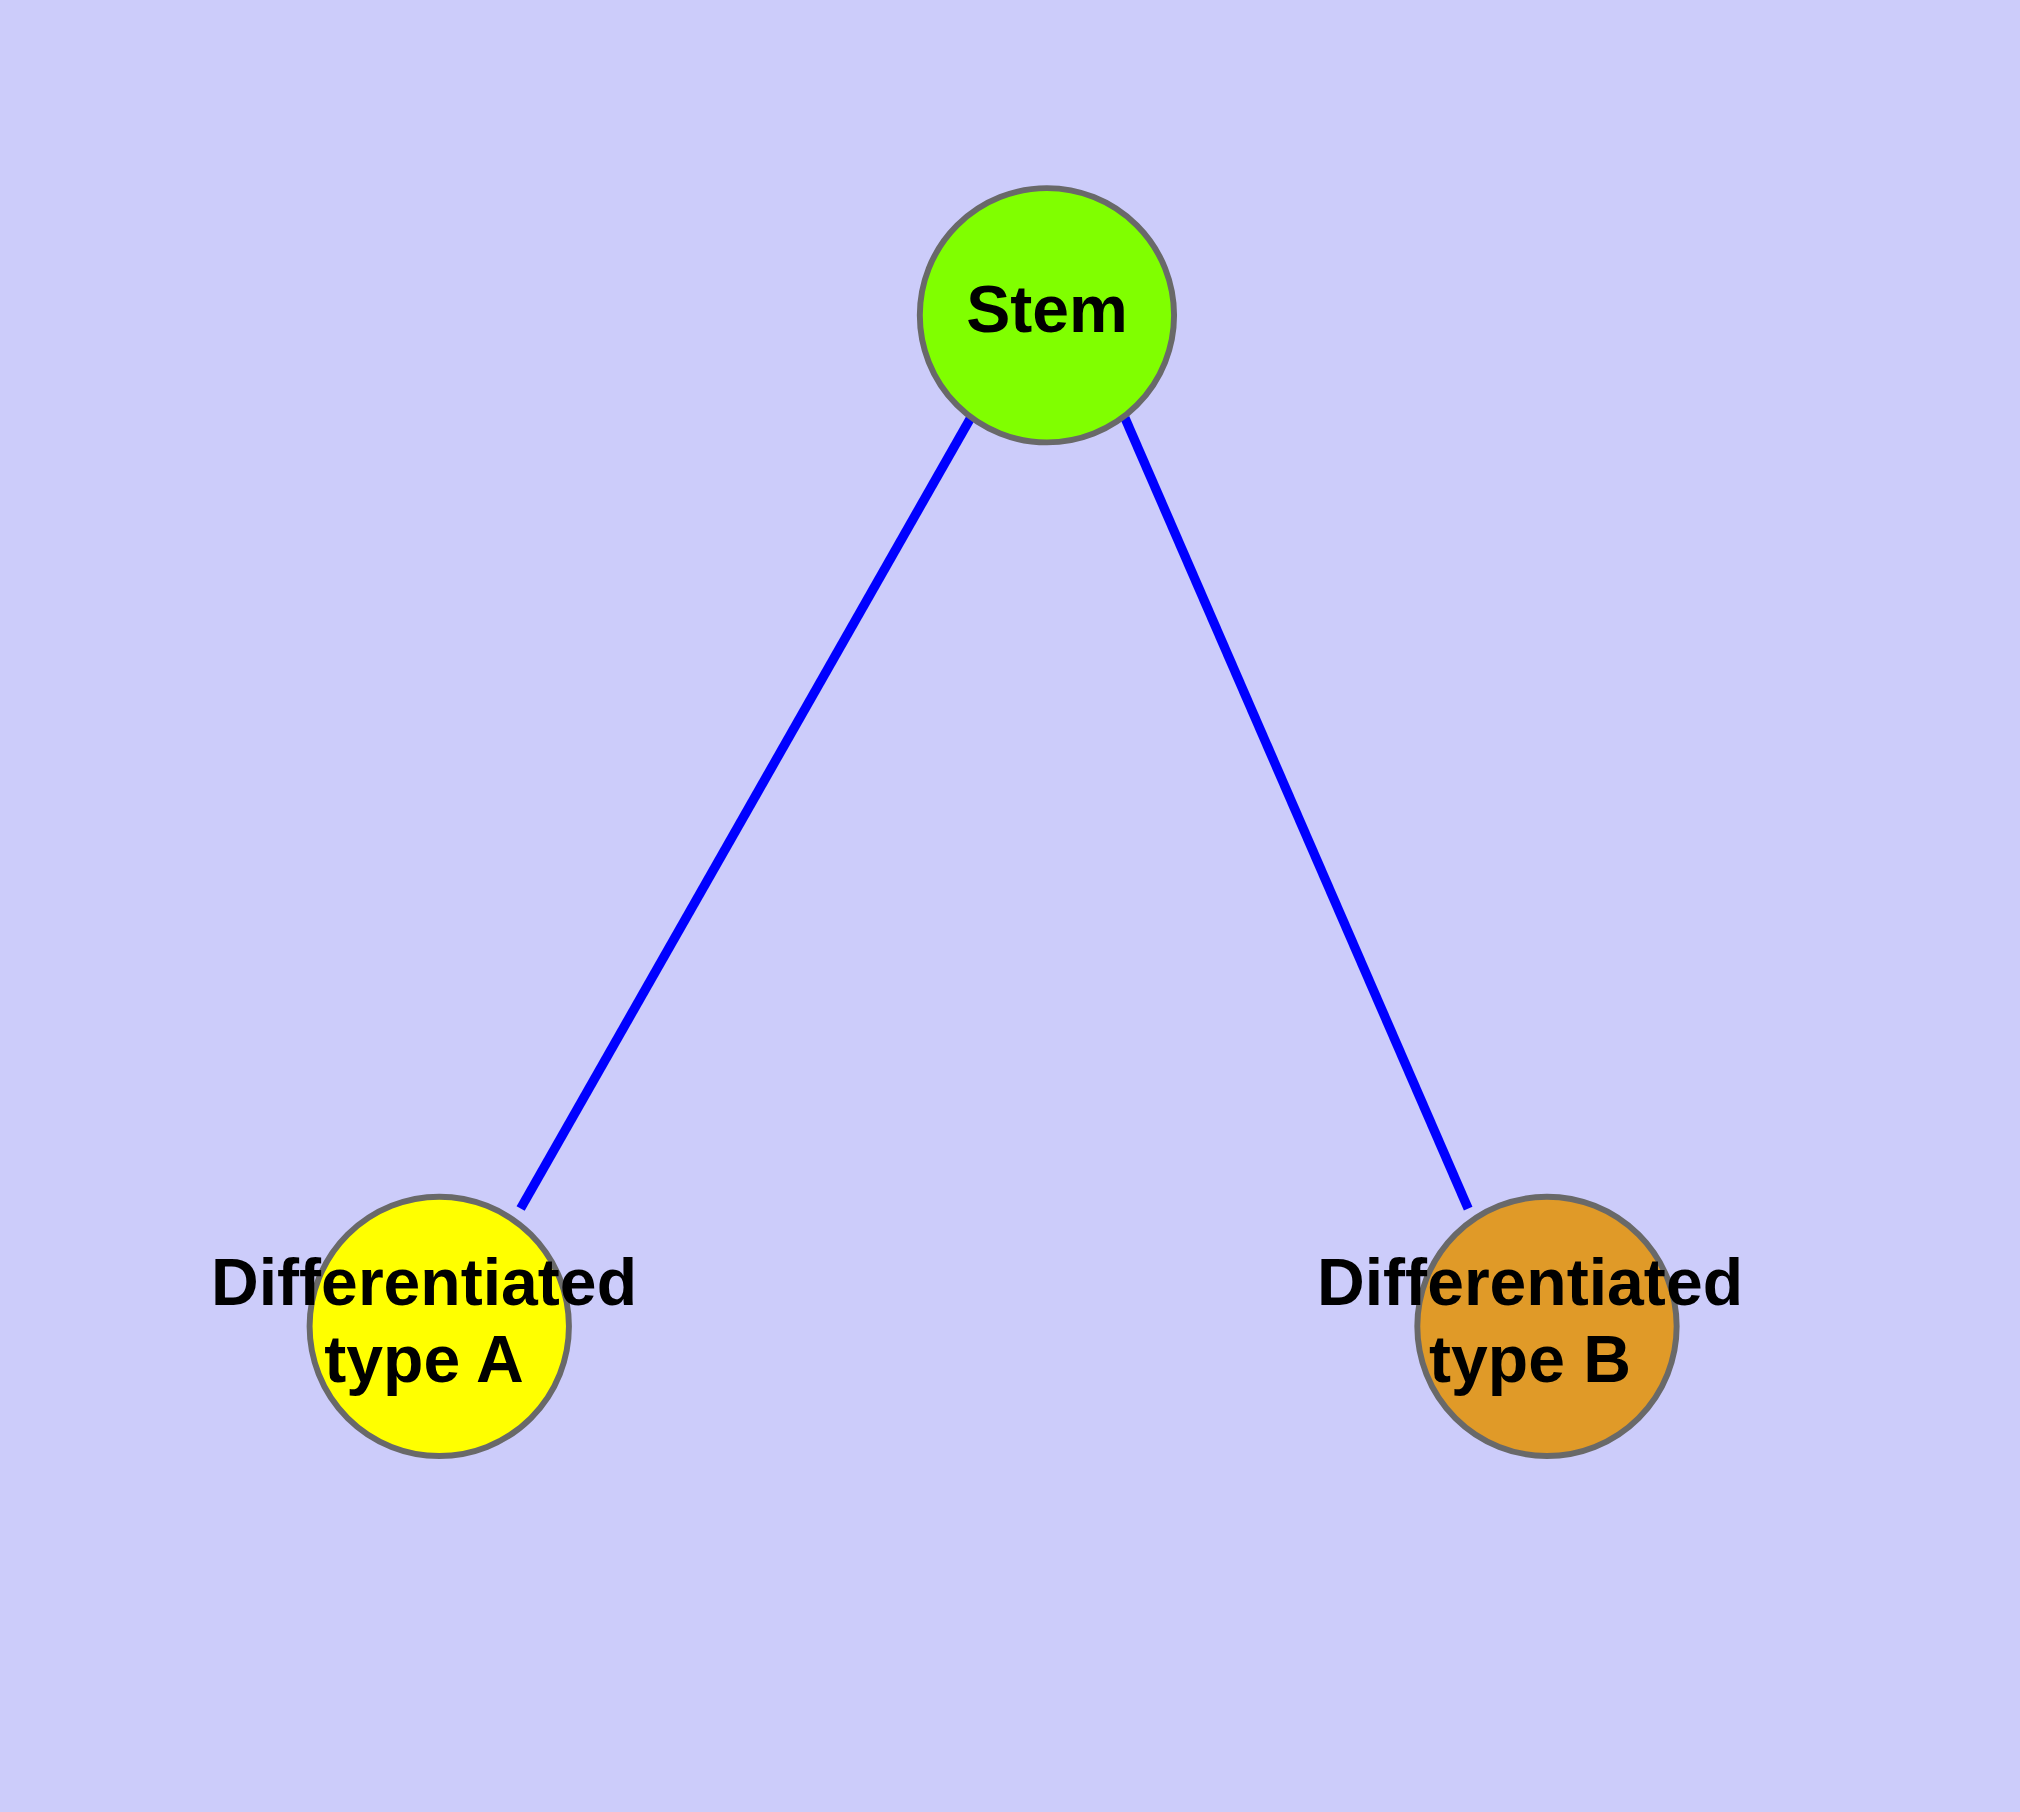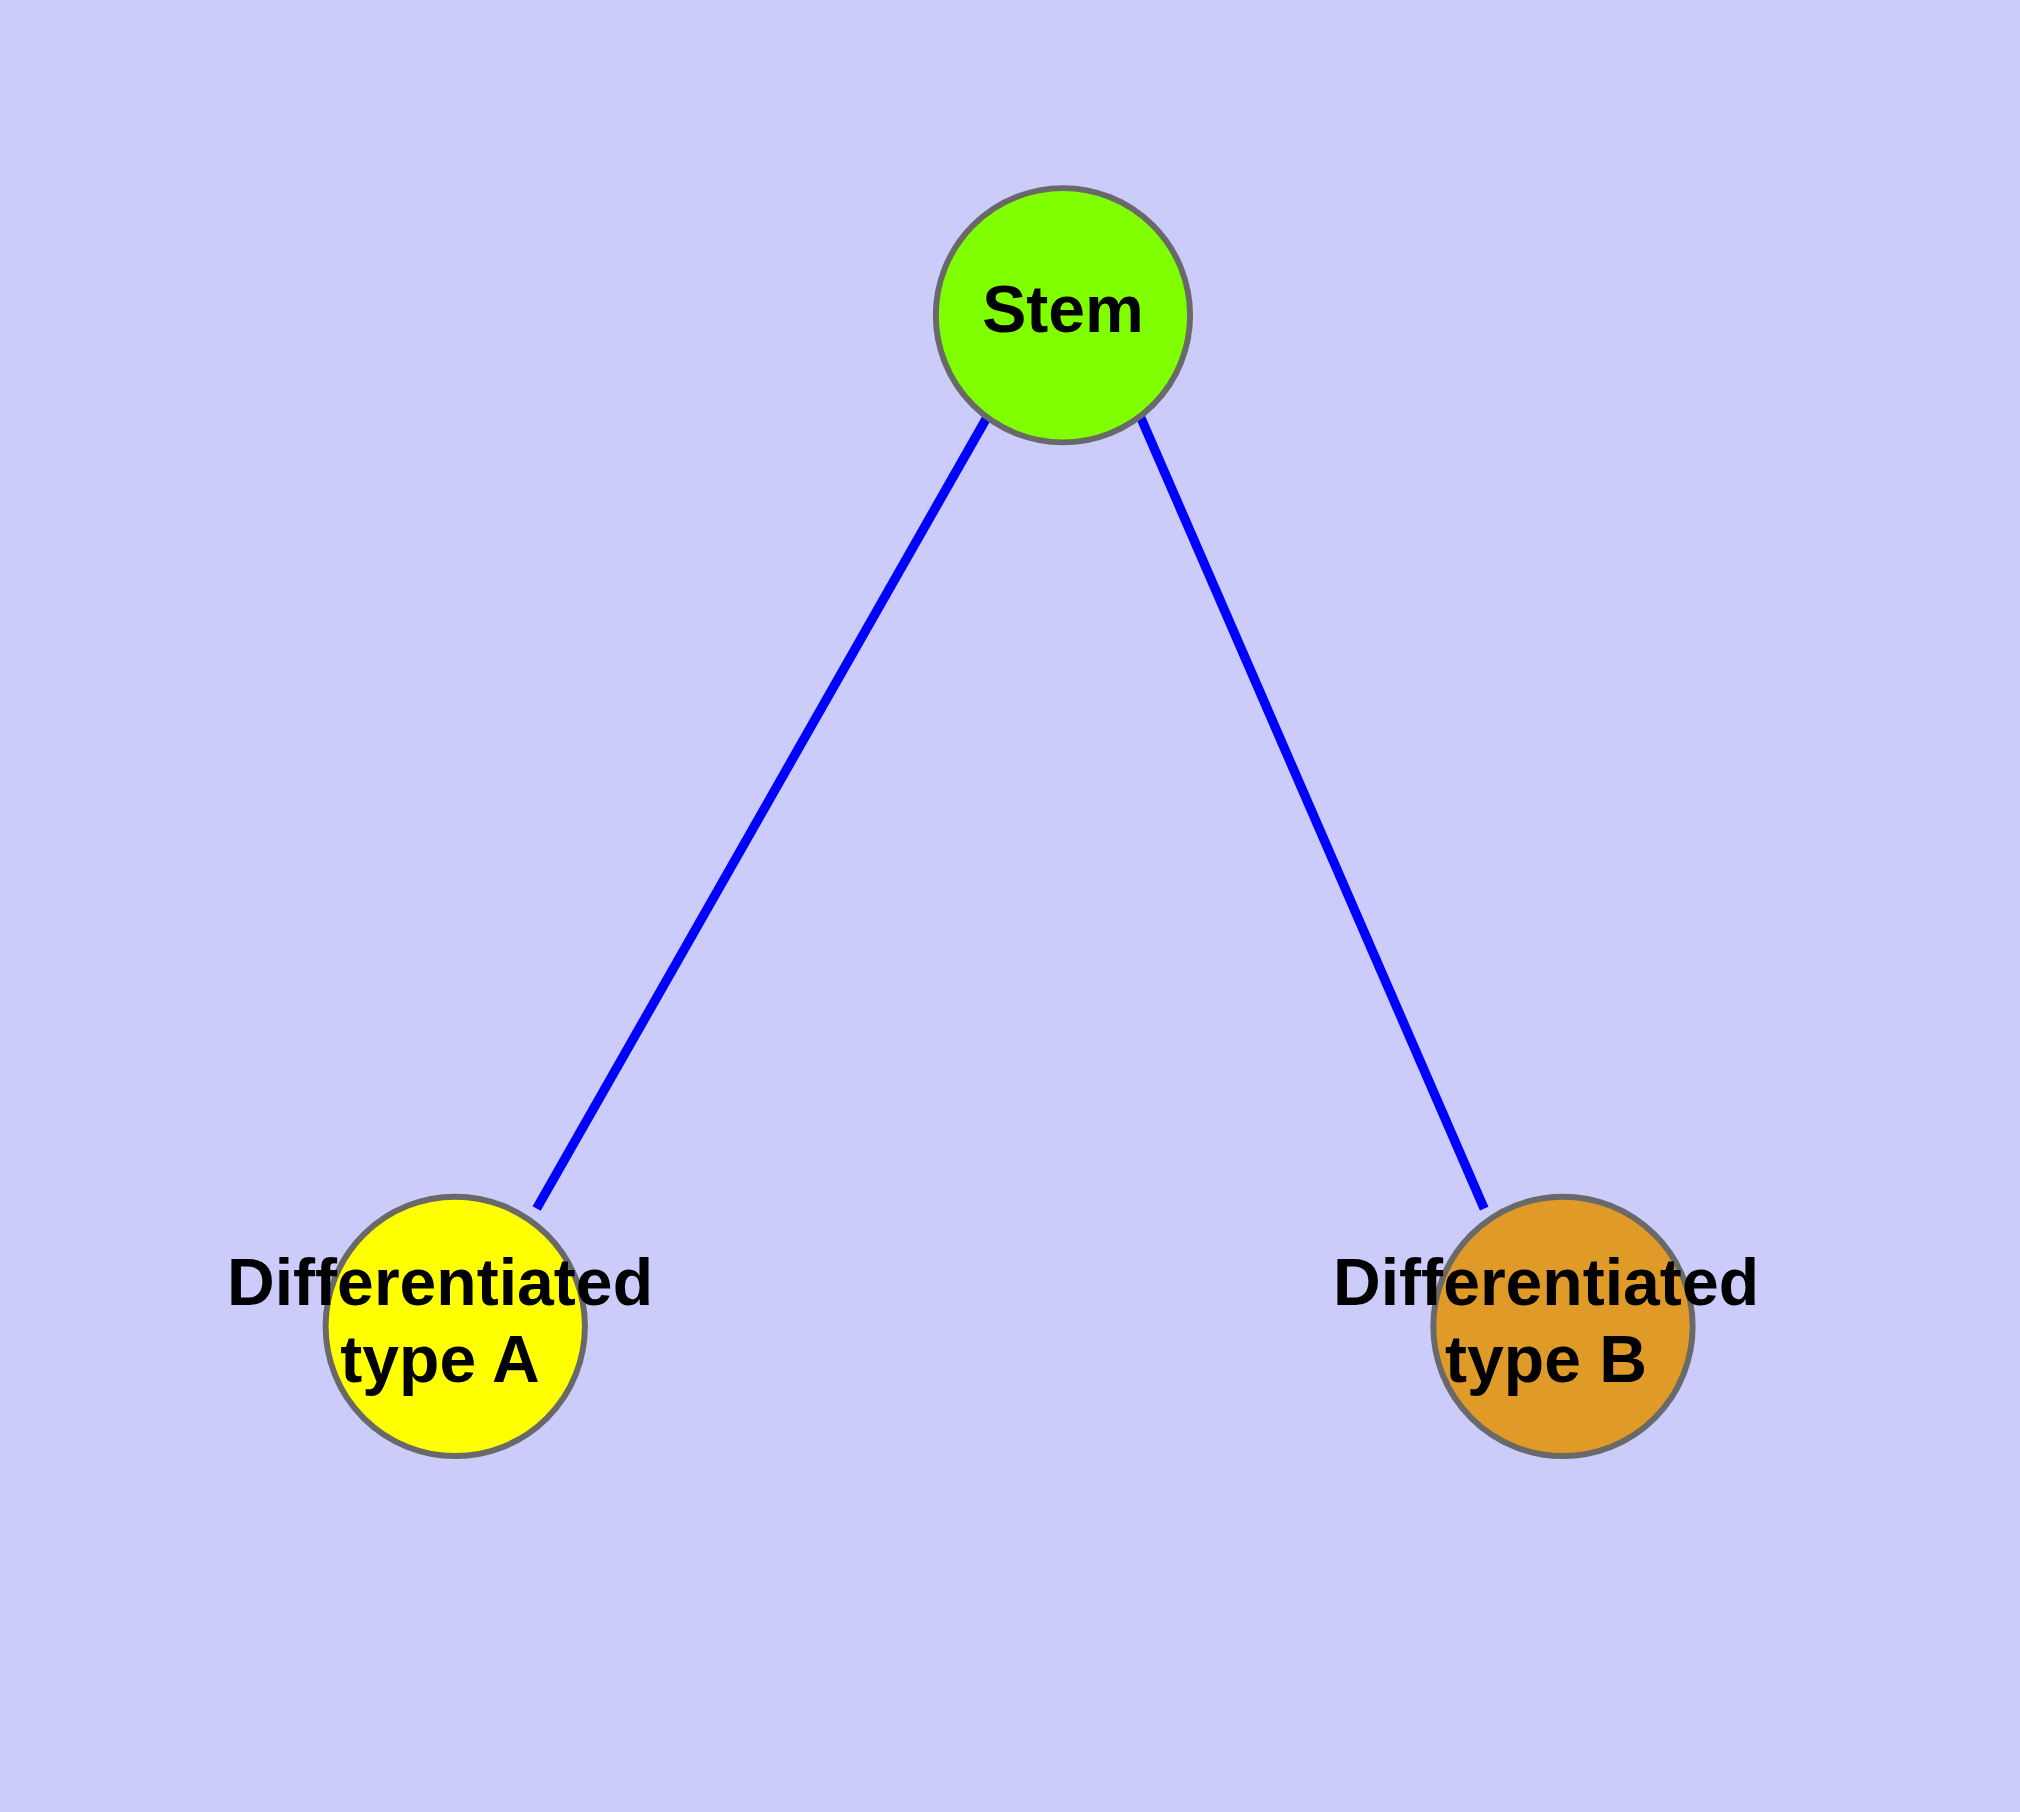--- a/index.html
+++ b/index.html
@@ -39,21 +39,21 @@
     fill: #000000;
     text-anchor: middle;
     dominant-baseline: middle;
     paint-order: normal;
     white-space: pre;
   }
 </style>
 </head>
 <body style="background: rgb(204, 204, 250);">
 
-<div id="canvas" style="width: 1996px; height: 1812px; margin-left: 16px;">
+<div id="canvas" style="width: 1996px; height: 1812px;">
   <svg id="graph-svg" viewBox="0 0 2384 2138" xmlns="http://www.w3.org/2000/svg" style="width: 2021px; height: 1812px;">
 
     <rect id="bg-rect" x="0" y="0" width="2384" height="2138" fill="#ccccfa"></rect>
 
     <g id="edges-layer">
         <line class="edge-line" x1="1145" y1="493" x2="614" y2="1426" stroke="#0000ff" stroke-width="11"></line>
         <line class="edge-line" x1="1327" y1="493" x2="1732" y2="1426" stroke="#0000ff" stroke-width="11"></line>
       </g>
     <g id="nodes-layer">
         <g>

